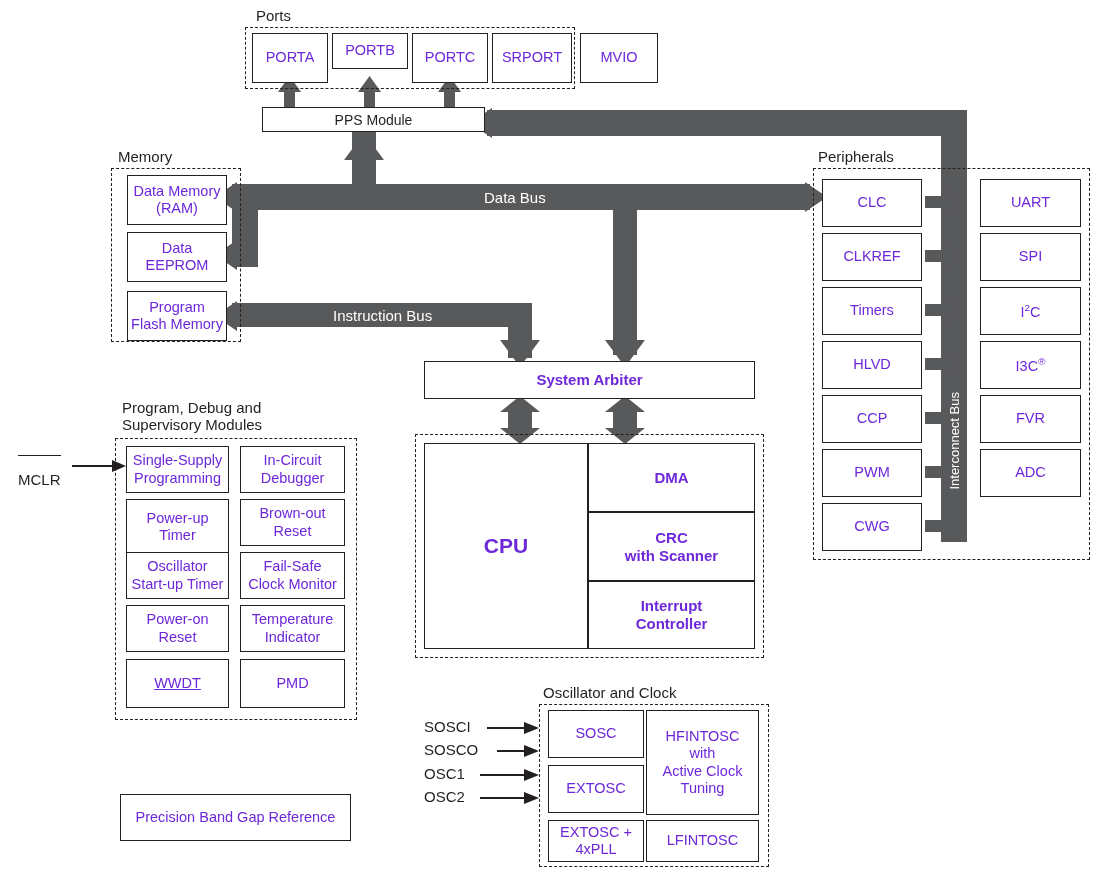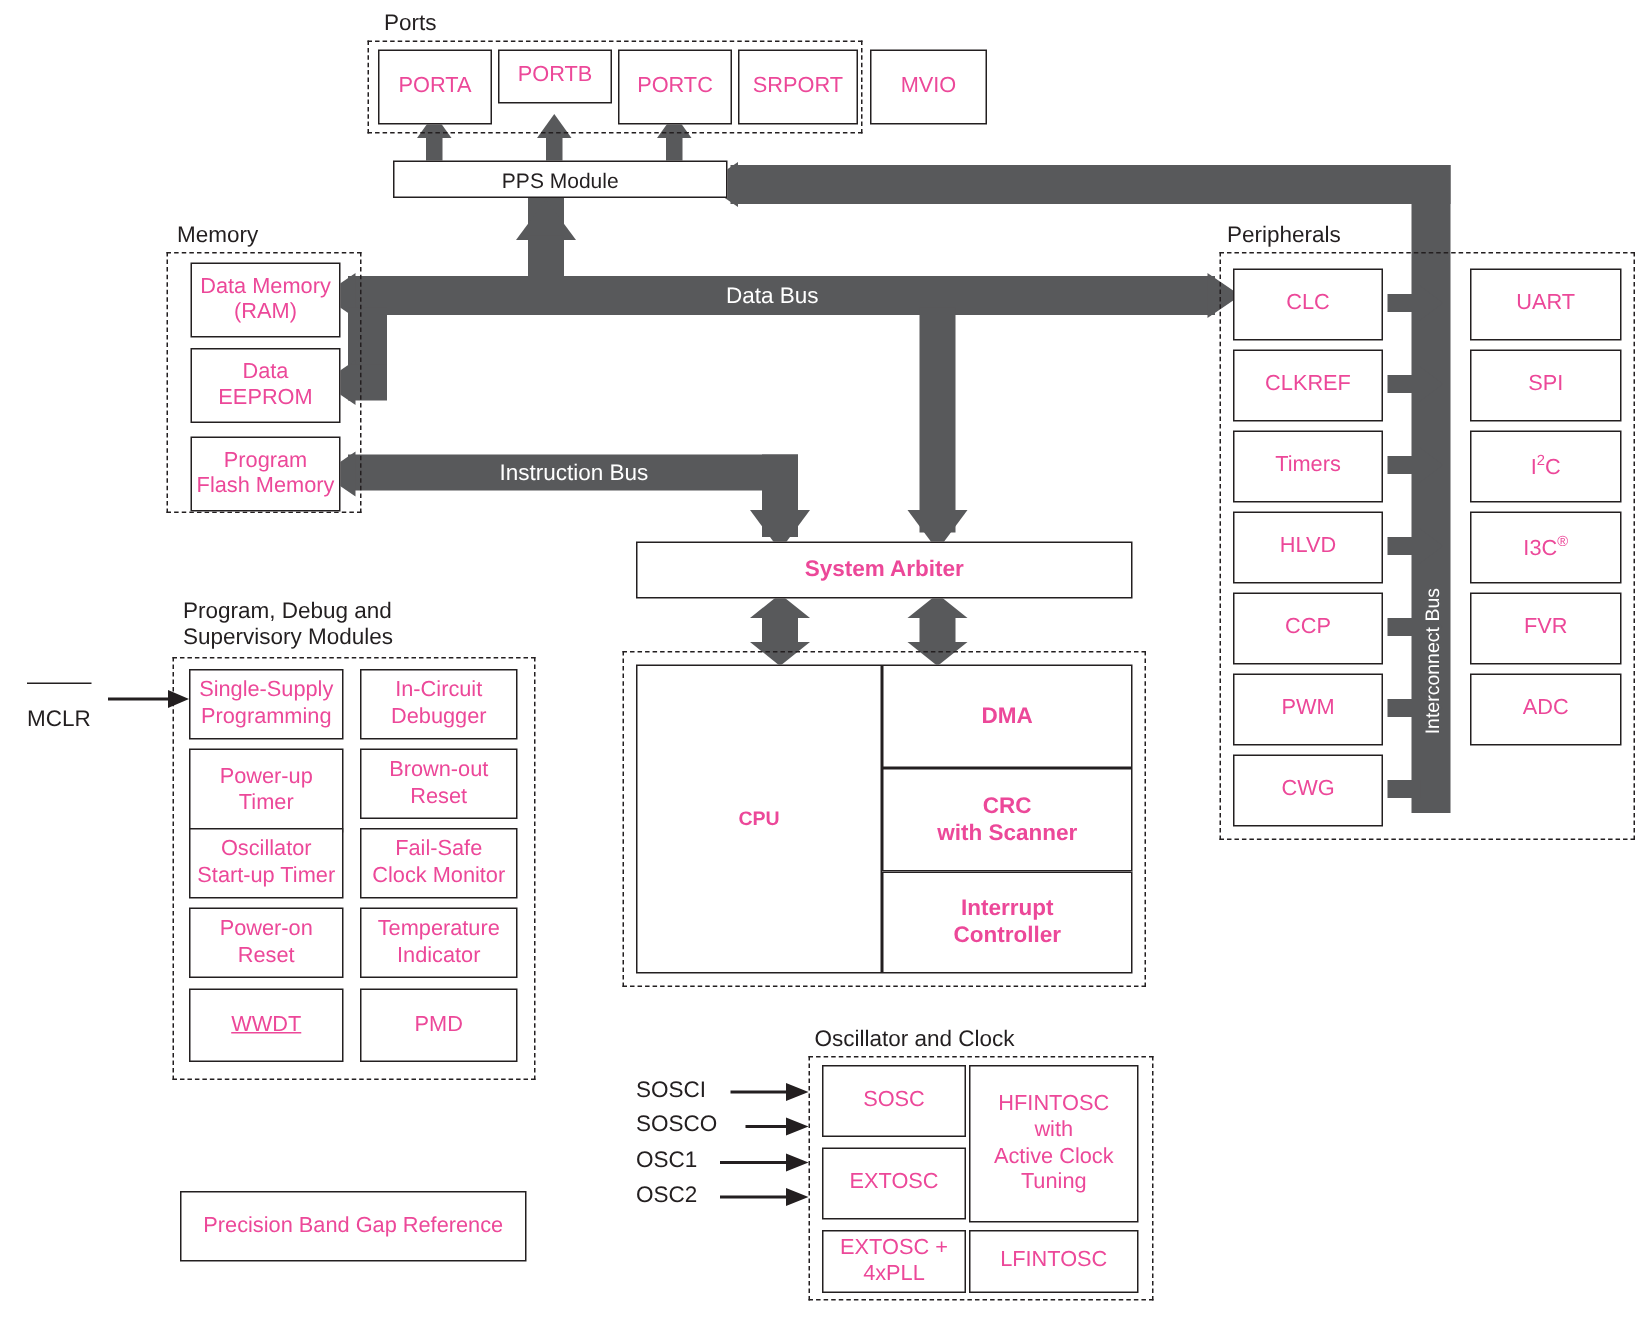--- a/index.html
+++ b/index.html
@@ -34,21 +34,21 @@
     position: absolute;
     border: 1.5px solid #231f20;
     box-sizing: border-box;
     display: flex;
     align-items: center;
     justify-content: center;
     text-align: center;
     font-size: 14.5px;
     line-height: 1.18;
     background: #ffffff;
-    color: #ec4899;
+    color: #6d28d9;
     white-space: pre-line;
   }
   .box.bold {
     font-weight: bold;
     font-size: 15px;
   }
   .bus-label {
     position: absolute;
     color: #ffffff;
     font-size: 15px;
@@ -240,21 +240,21 @@
   <div class="box" style="left:127px;top:291px;width:100px;height:50px;z-index:7;">Program
 Flash Memory</div>
 
   <div class="bus-label" style="left:484px;top:189px;">Data Bus</div>
   <div class="bus-label" style="left:333px;top:307px;">Instruction Bus</div>
   <div class="vert-label" style="left:947px;top:392px;">Interconnect Bus</div>
 
   <div class="box bold" style="left:424px;top:361px;width:331px;height:38px;">System Arbiter</div>
 
   <div class="dashed" style="left:415px;top:434px;width:349px;height:224px;"></div>
-  <div class="box bold" style="left:424px;top:443px;width:164px;height:206px;font-size:13px;">CPU</div>
+  <div class="box bold" style="left:424px;top:443px;width:164px;height:206px;font-size:21px;">CPU</div>
   <div class="box bold" style="left:588px;top:443px;width:167px;height:69px;">DMA</div>
   <div class="box bold" style="left:588px;top:512px;width:167px;height:69px;">CRC
 with Scanner</div>
   <div class="box bold" style="left:588px;top:581px;width:167px;height:68px;">Interrupt
 Controller</div>
 
   <div class="grp-label" style="left:818px;top:148px;">Peripherals</div>
   <div class="dashed" style="left:813px;top:168px;width:277px;height:392px;"></div>
 
   <div class="box" style="left:822px;top:179px;width:100px;height:48px;">CLC</div>

